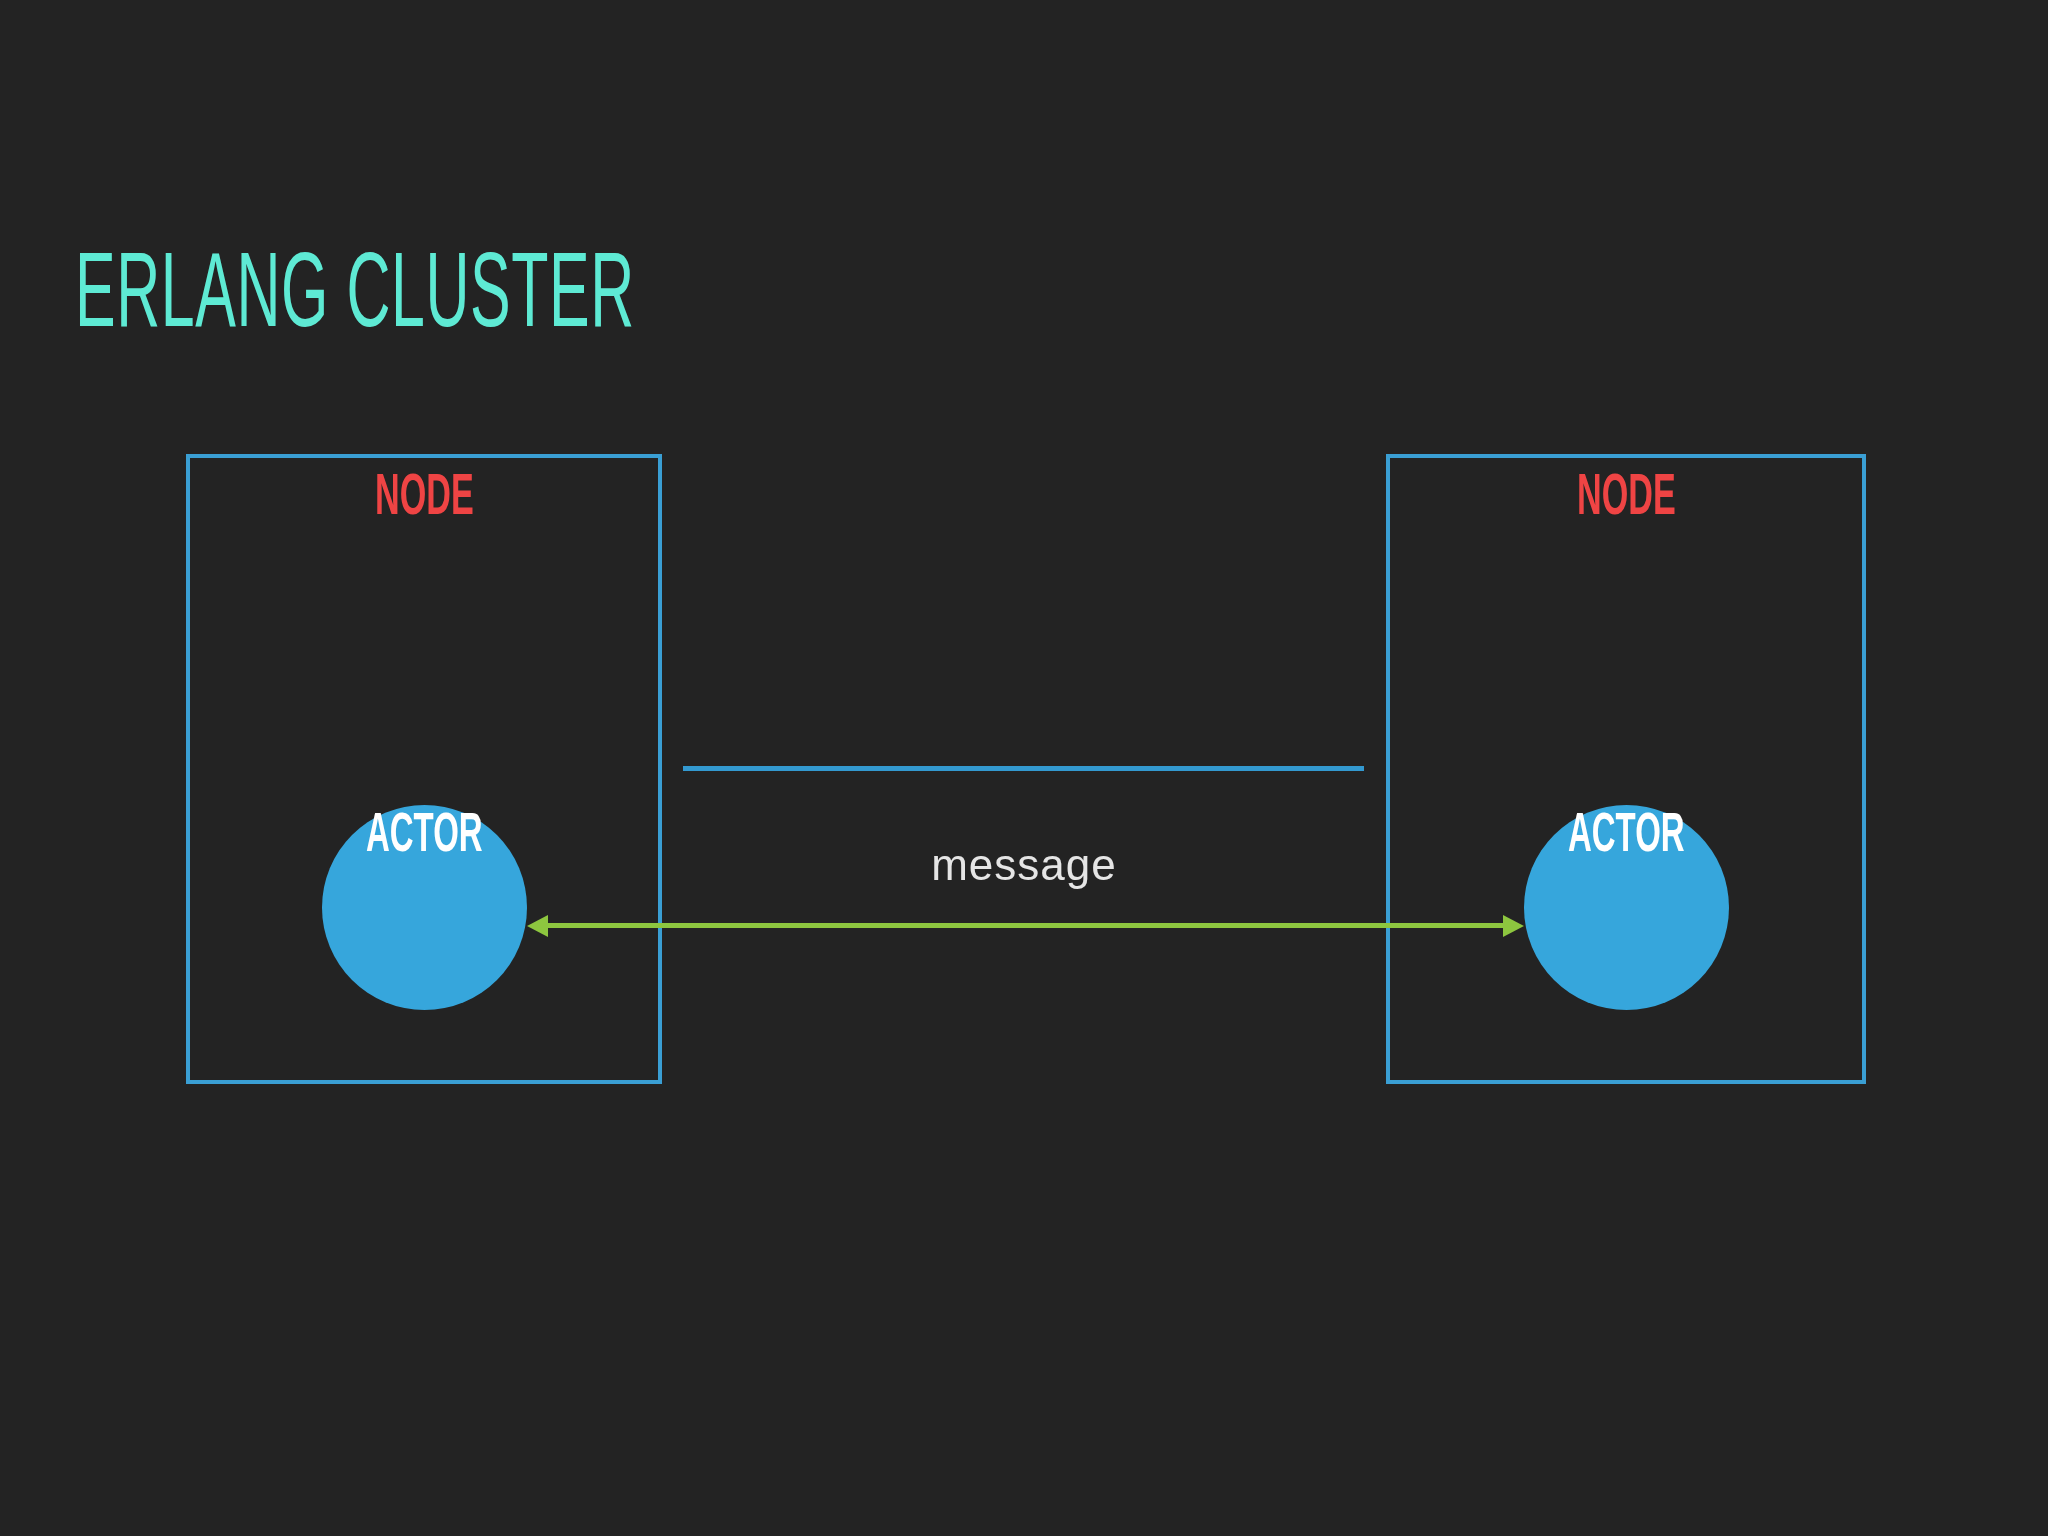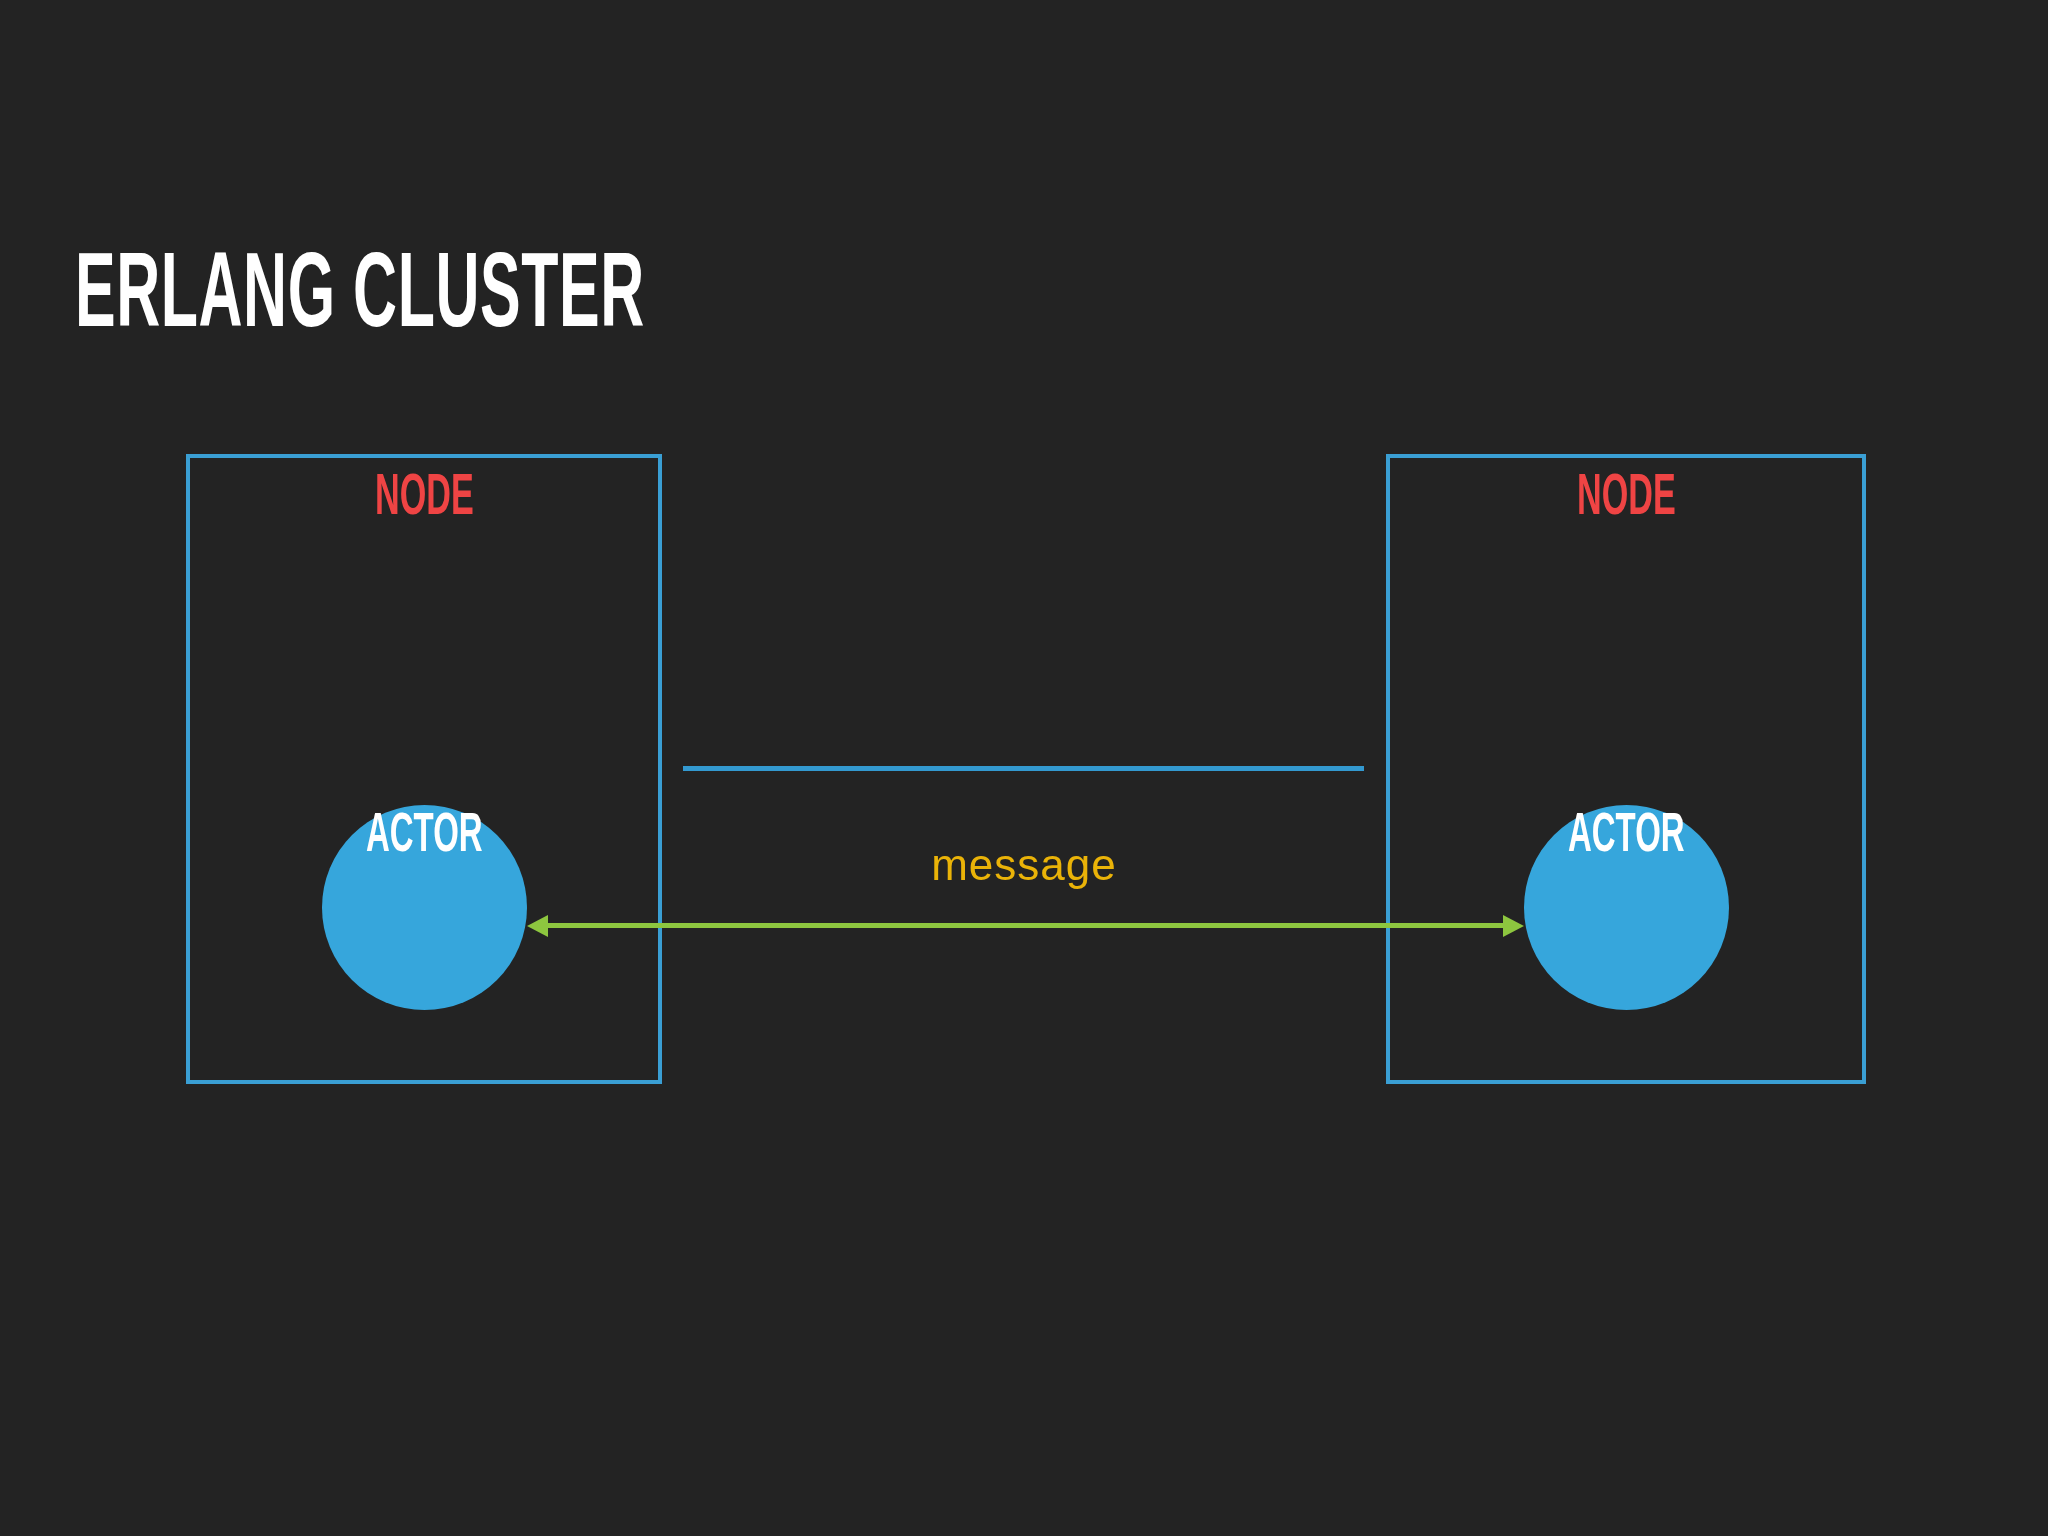--- a/index.html
+++ b/index.html
@@ -17,22 +17,22 @@
   }
 
   
   .title {
     position: absolute;
     left: 75px;
     top: 237px;
     margin: 0;
     font-size: 105px;
     line-height: 1;
-    font-weight: bold;
-    color: #ffffff;
+    font-weight: normal;
+    color: #5eead4;
     white-space: nowrap;
   }
   .title .condensed {
     display: inline-block;
     transform: scaleX(0.58);
     transform-origin: left center;
     letter-spacing: 1px;
   }
 
   
@@ -126,21 +126,21 @@
   
   .message-label {
     position: absolute;
     left: 824px;
     top: 843px;
     width: 400px;
     text-align: center;
     font-size: 44px;
     line-height: 1;
     font-weight: normal;
-    color: #eab308;
+    color: #e5e5e5;
     letter-spacing: 1px;
     white-space: nowrap;
   }
 </style>
 </head>
 <body>
 
 <div class="slide">
 
   <h1 class="title"><span class="condensed">ERLANG CLUSTER</span></h1>

